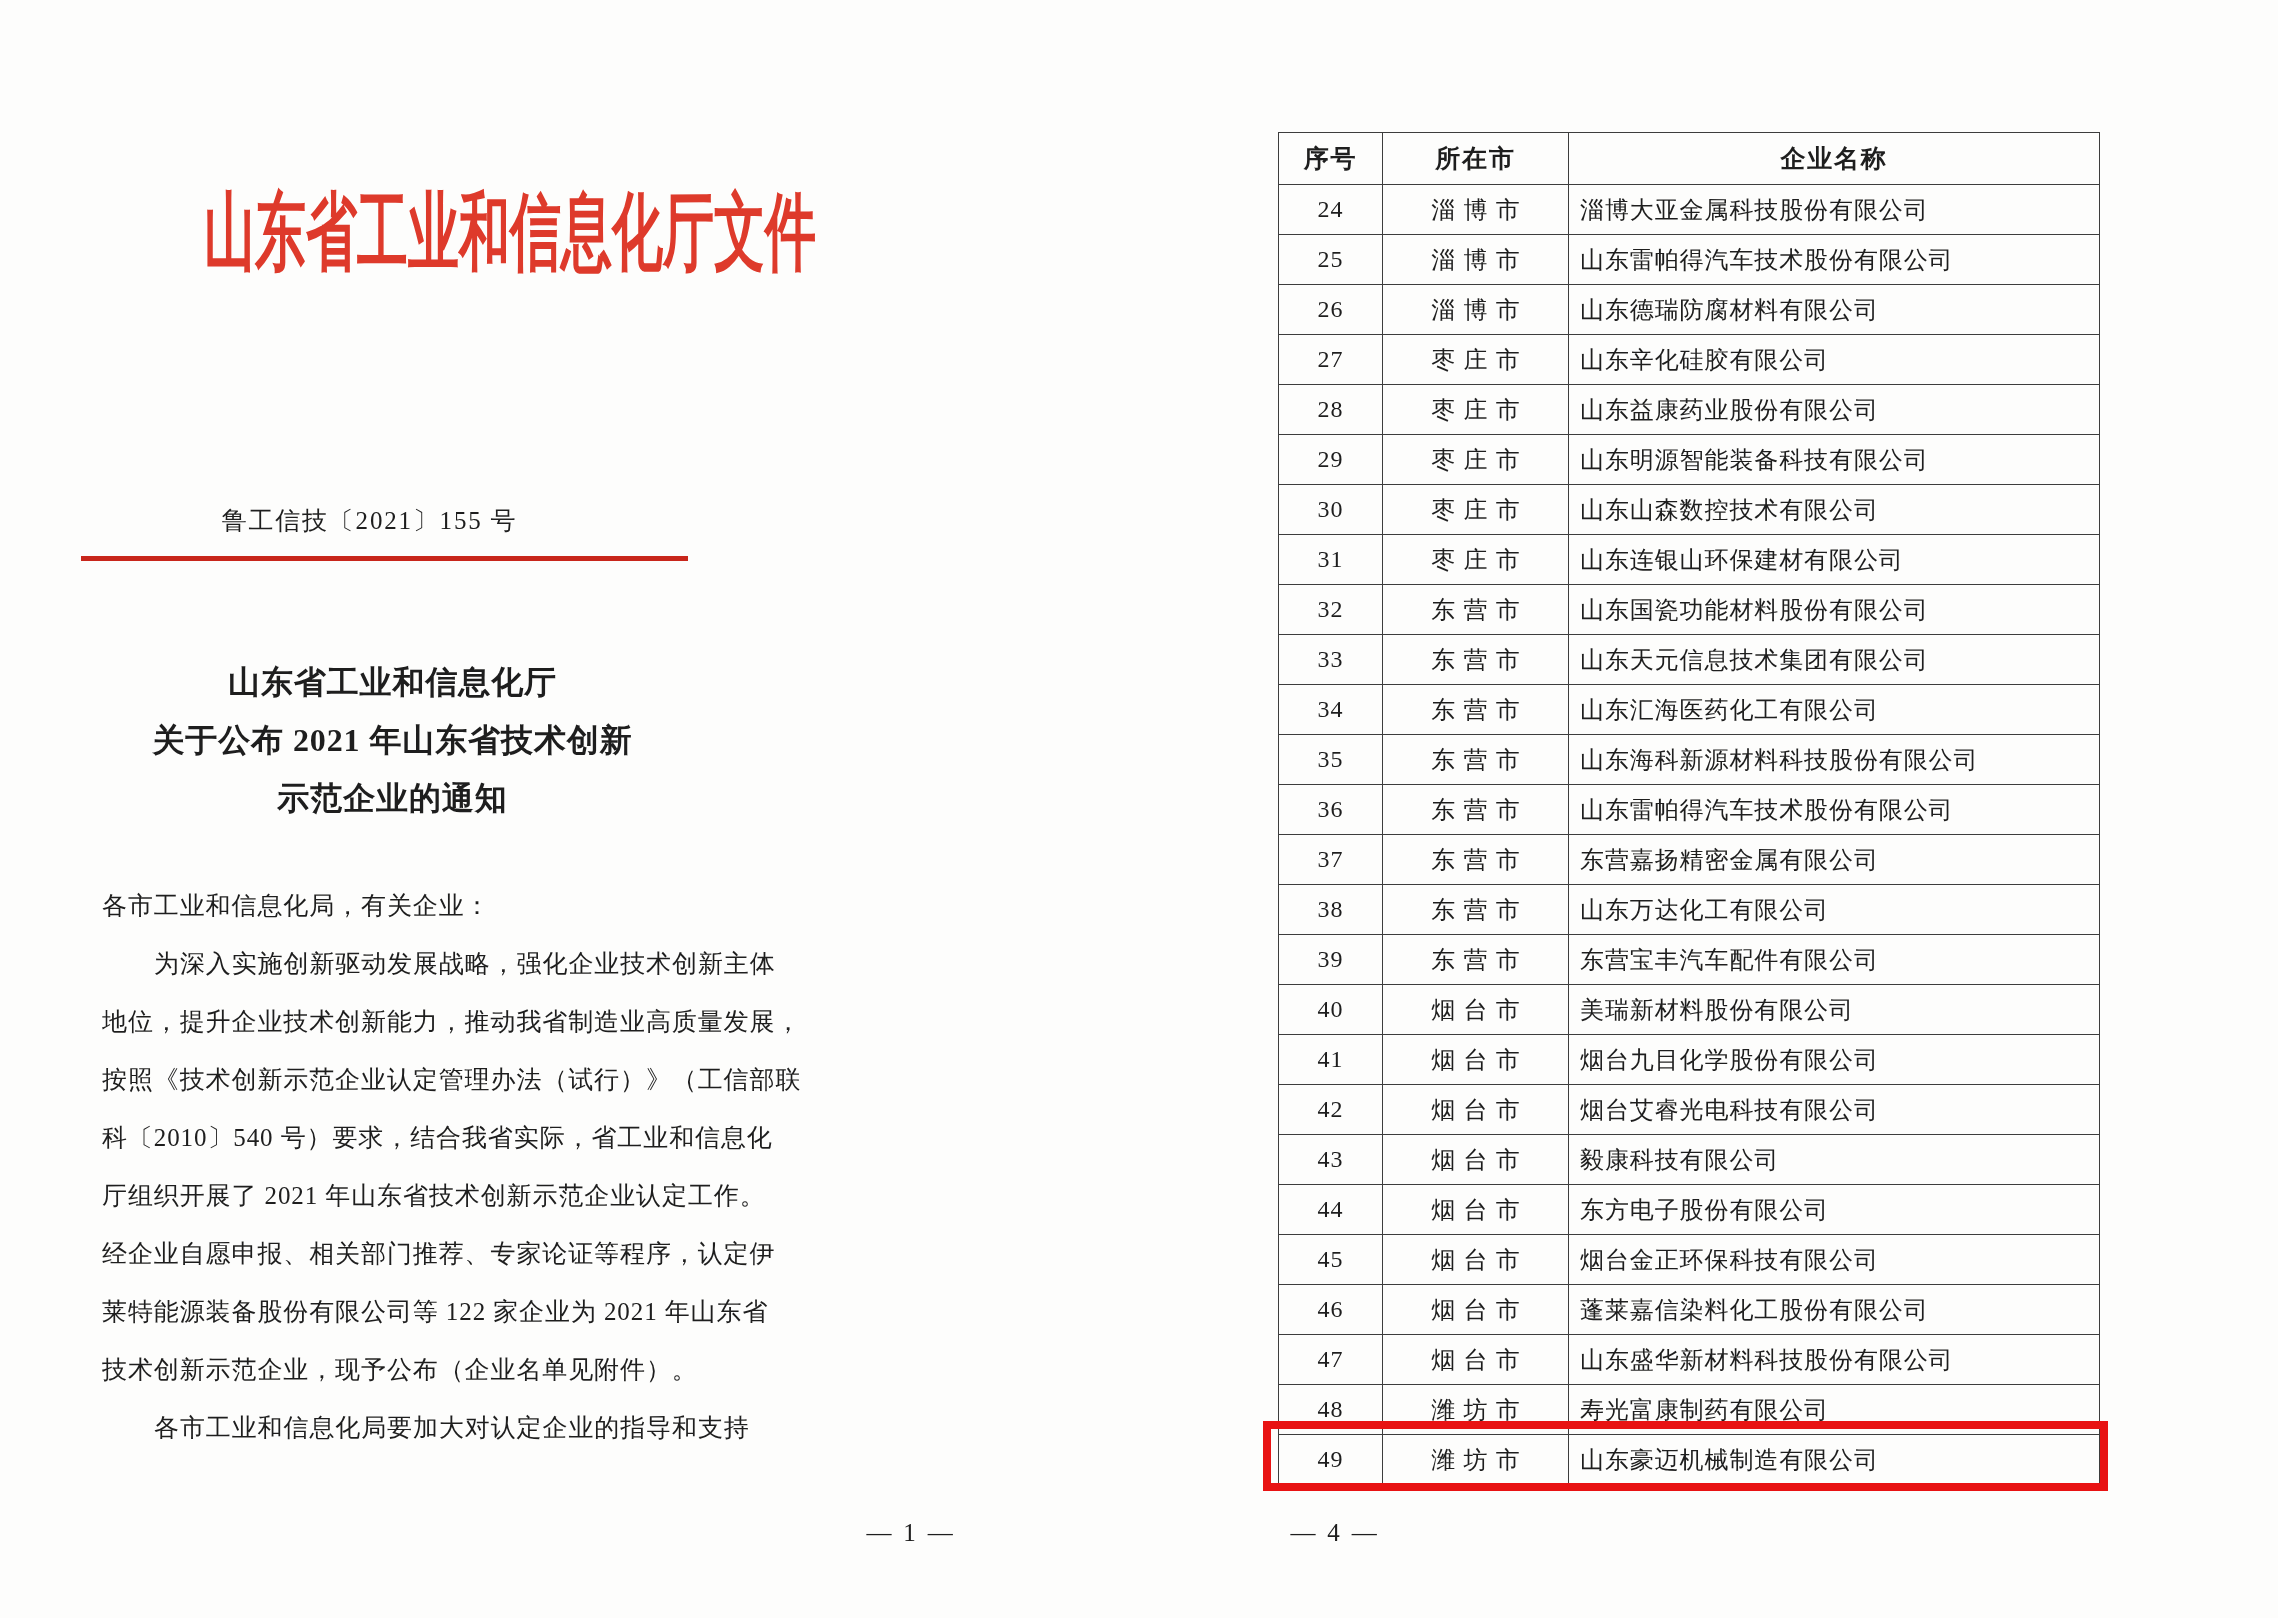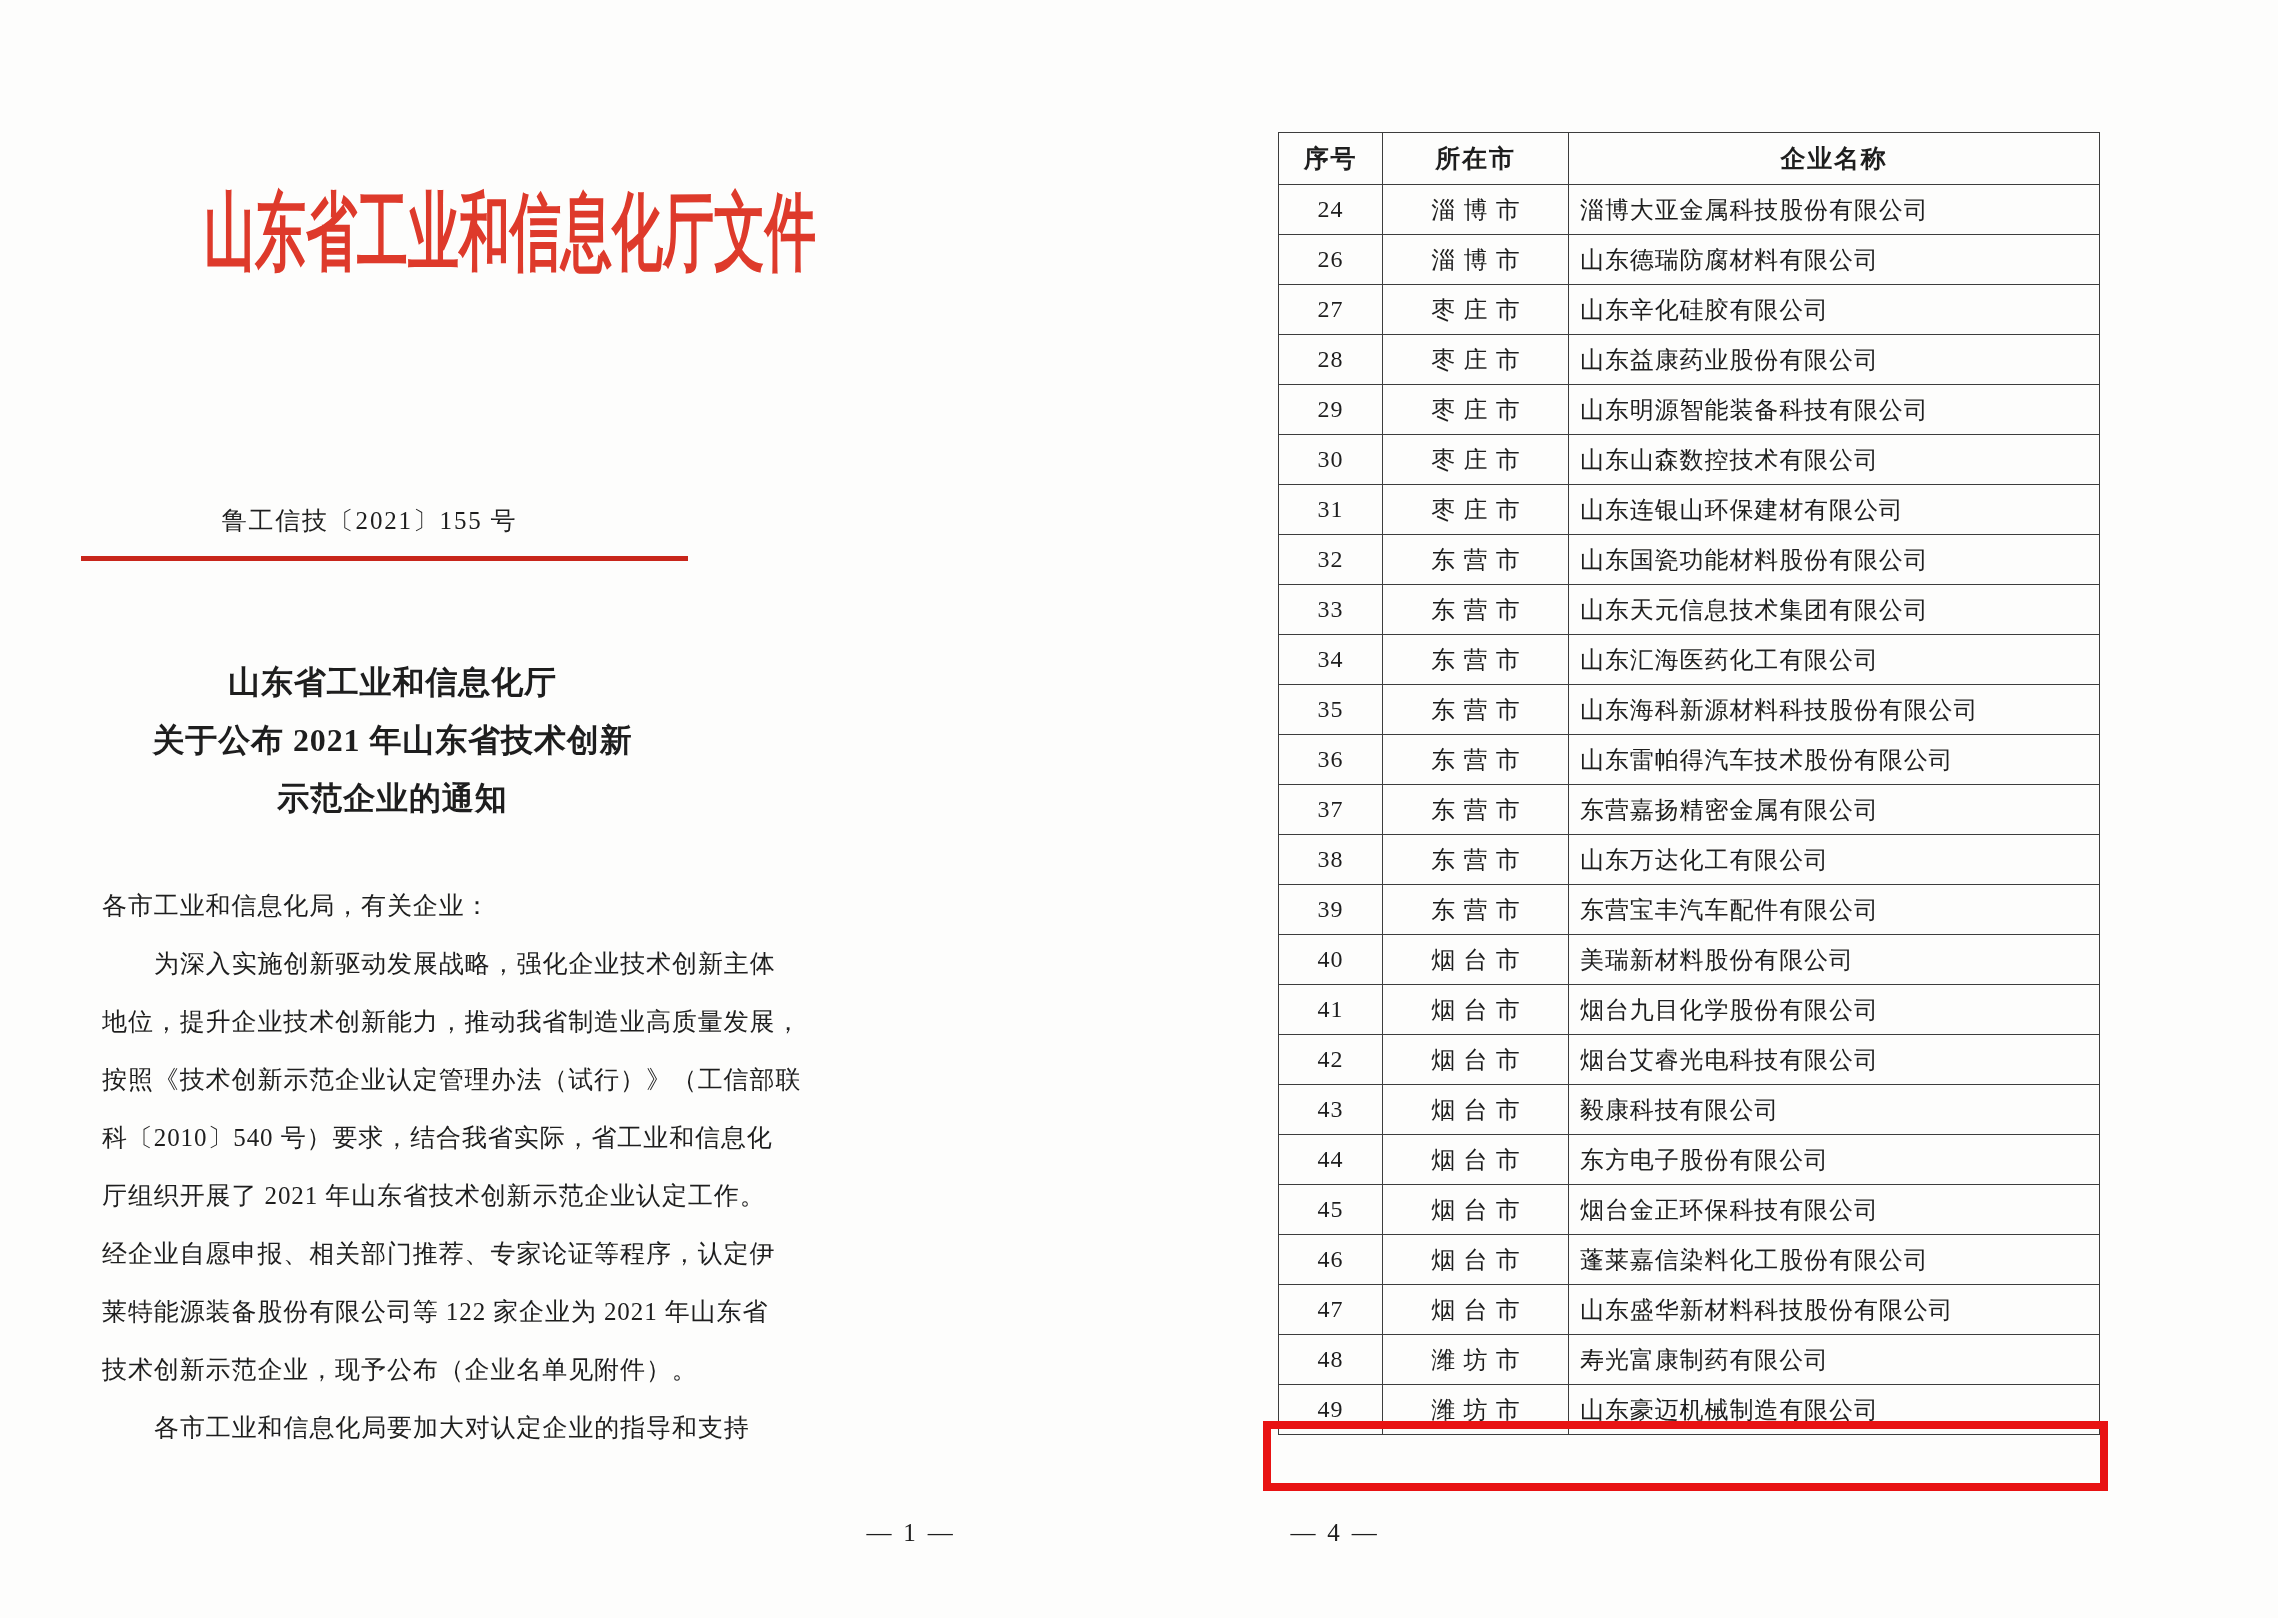--- a/index.html
+++ b/index.html
@@ -101,20 +101,25 @@
           <th>企业名称</th>
         </tr>
       </thead>
       <tbody>
           <tr>
     <td class="c-no">24</td>
     <td class="c-city">淄博市</td>
     <td class="c-company">淄博大亚金属科技股份有限公司</td>
   </tr>
           <tr>
+    <td class="c-no">25</td>
+    <td class="c-city">淄博市</td>
+    <td class="c-company">山东雷帕得汽车技术股份有限公司</td>
+  </tr>
+          <tr>
     <td class="c-no">26</td>
     <td class="c-city">淄博市</td>
     <td class="c-company">山东德瑞防腐材料有限公司</td>
   </tr>
           <tr>
     <td class="c-no">27</td>
     <td class="c-city">枣庄市</td>
     <td class="c-company">山东辛化硅胶有限公司</td>
   </tr>
           <tr>

